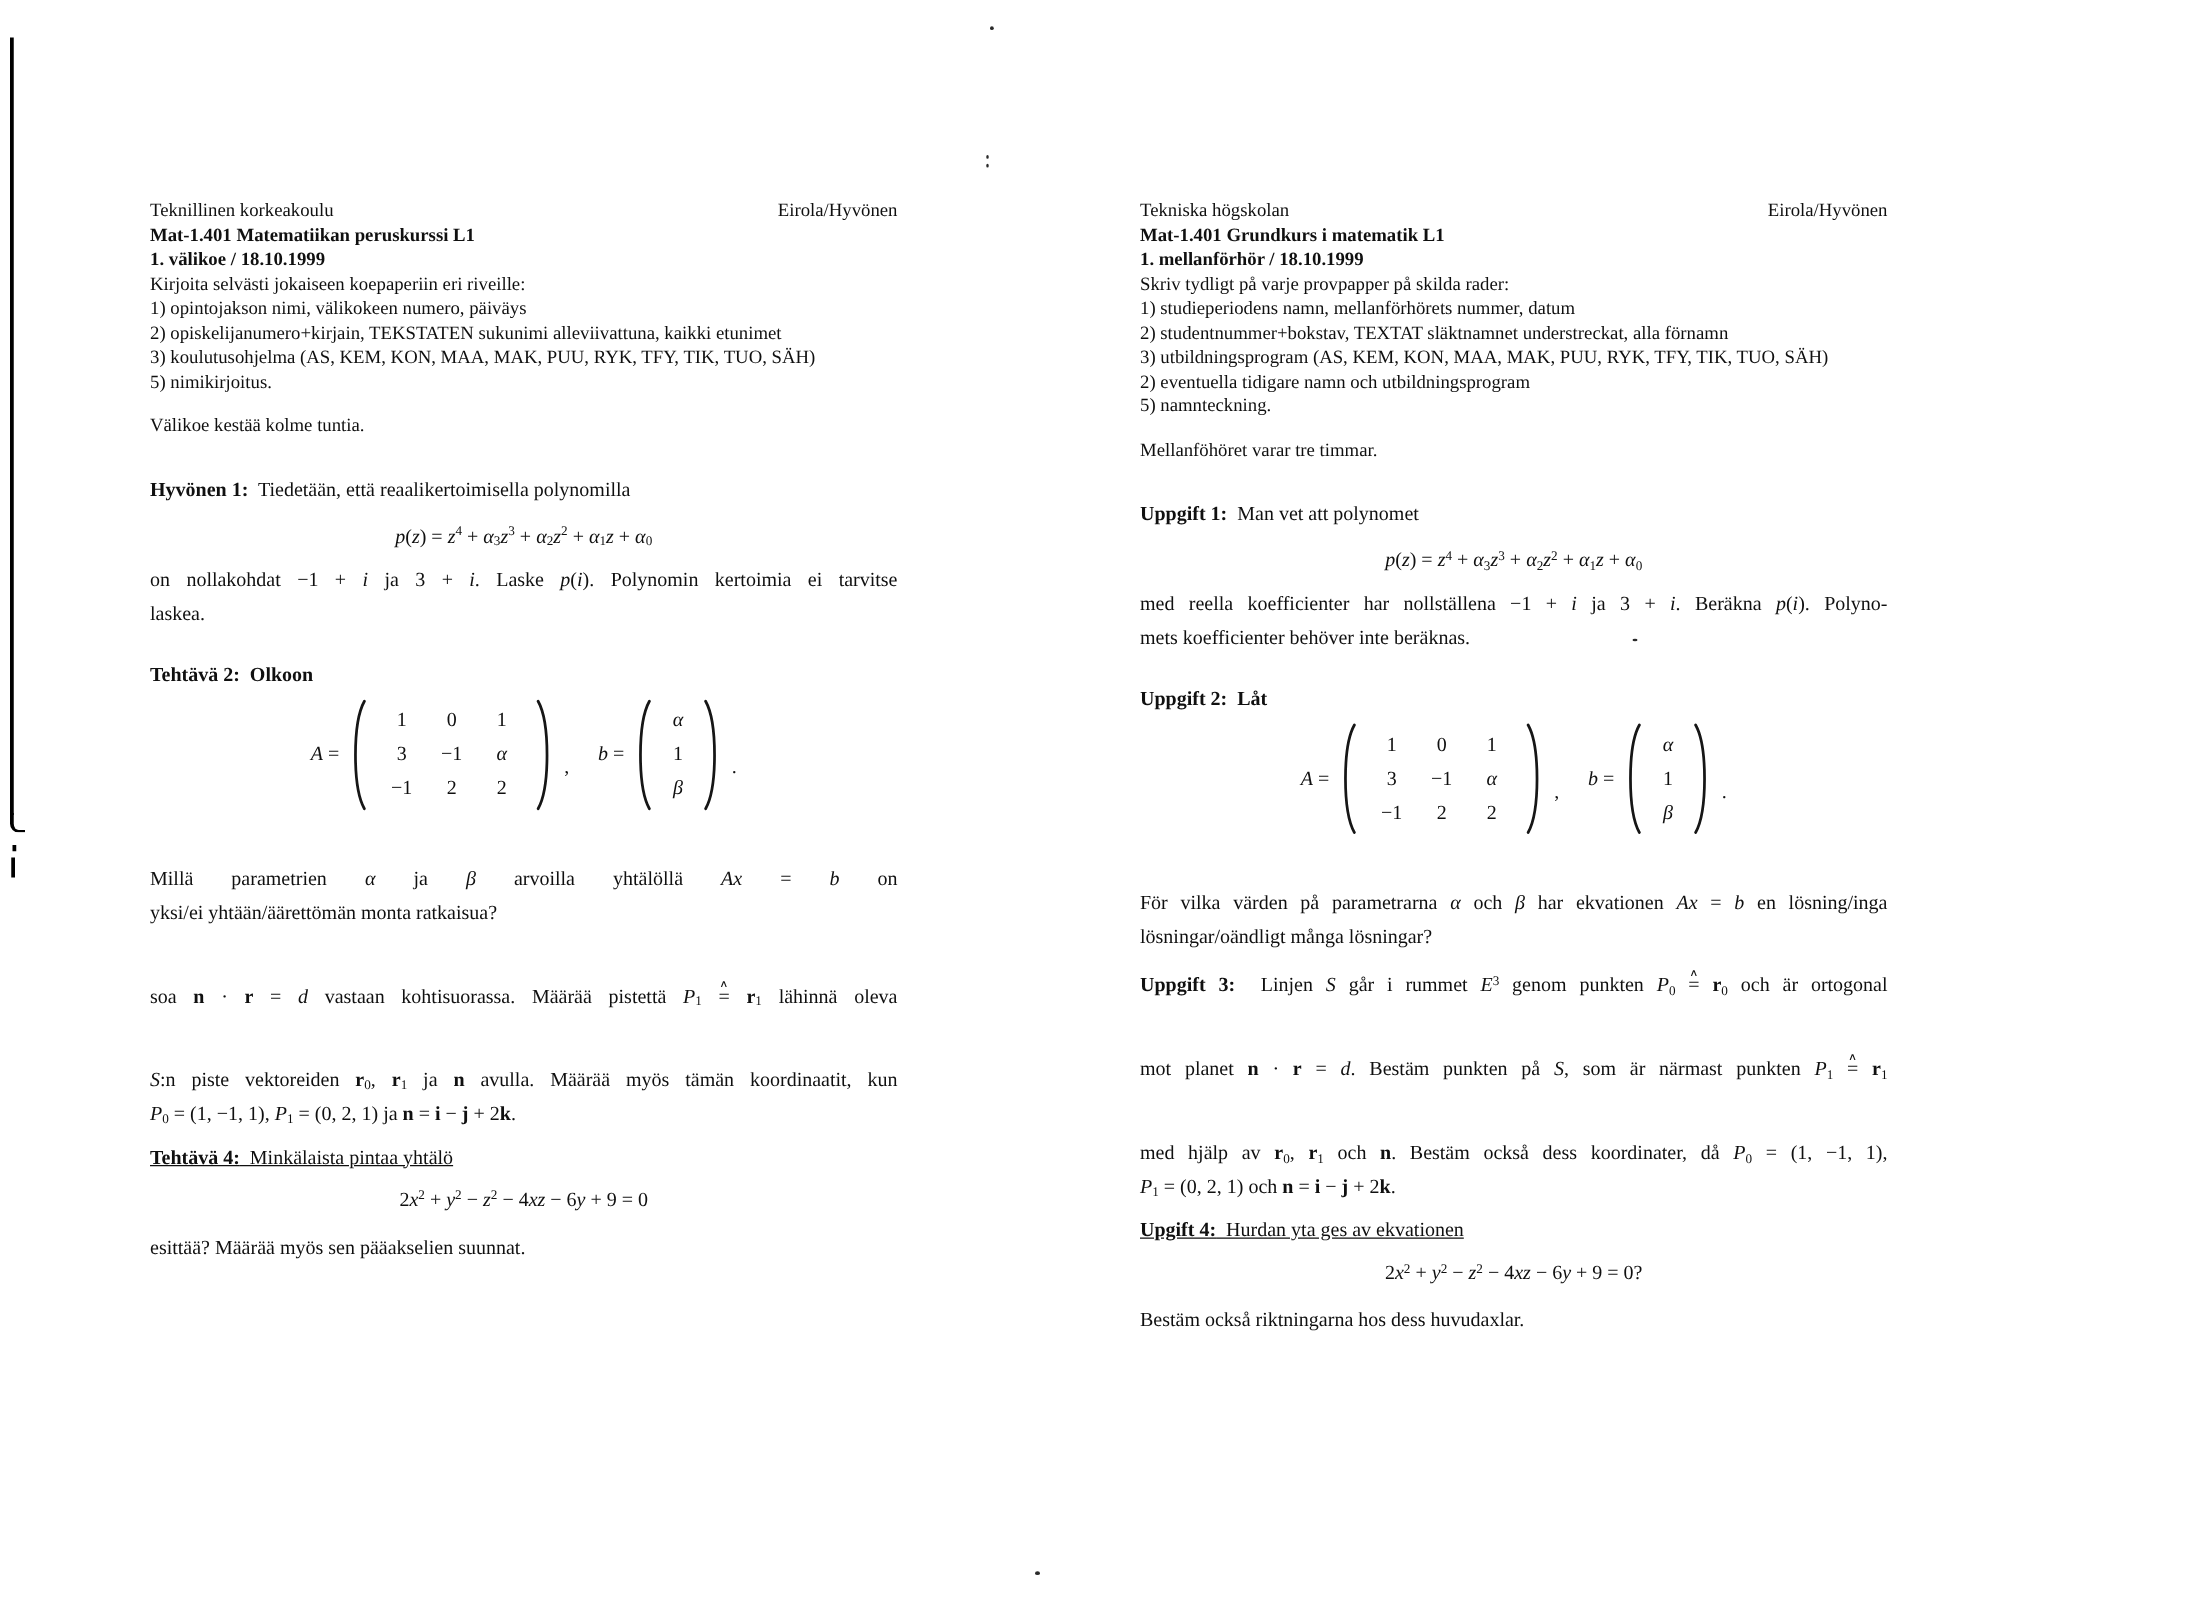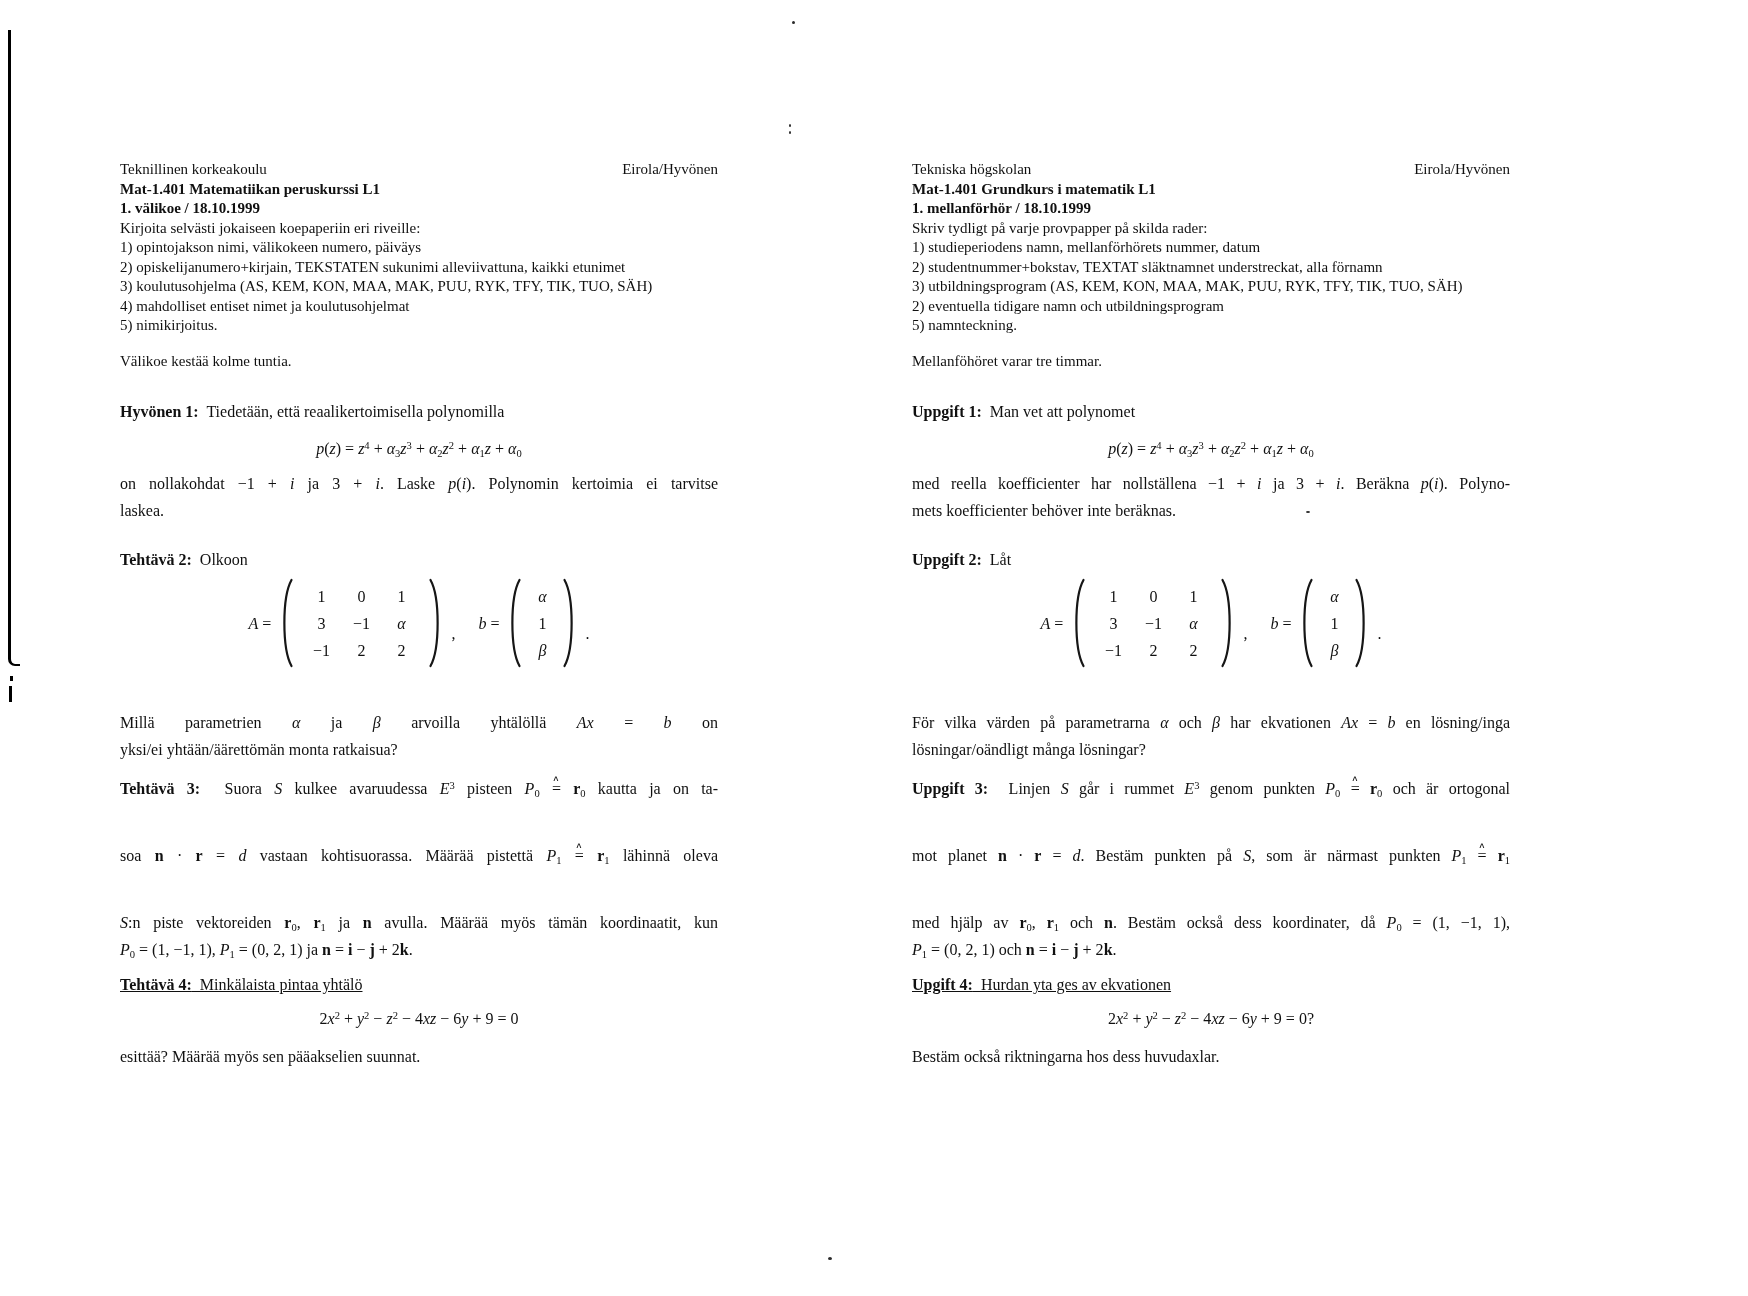--- a/index.html
+++ b/index.html
@@ -24,21 +24,21 @@
   .b{font-weight:bold;}
   .duration{font-size:15px;line-height:19.5px;margin-top:16px;}
   .prob{font-size:16px;line-height:27px;}
   .line{min-height:27px;}
   .jl{text-align:justify;text-align-last:justify;margin-top:40px;}
   .eq{text-align:center;line-height:29px;margin-top:9px;}
   .mt7{margin-top:7px;}
   .mt8{margin-top:8px;text-decoration:underline;}
   .mt10{margin-top:10px;}
   .mt12{margin-top:12px;}
-  .mt22{margin-top:22px;}
+  .mt22{margin-top:22px;font-weight:bold;}
   .mt27{margin-top:27px;}
   sup,sub{font-size:66%;line-height:0;}
   sup{vertical-align:baseline;position:relative;top:-0.48em;}
   sub{vertical-align:baseline;position:relative;top:0.26em;}
   .hateq{position:relative;display:inline-block;}
   .hateq::after{
     content:"\2227";position:absolute;left:50%;top:-0.78em;
     transform:translateX(-50%) scale(0.78,0.62);
     font-size:0.8em;font-style:normal;font-weight:normal;
     font-family:"DejaVu Sans",sans-serif;
@@ -71,21 +71,20 @@
   <section class="col col-left">
     <div class="hdr">
       <div>Teknillinen korkeakoulu</div>
       <div class="author">Eirola/Hyvönen</div>
       <div class="b">Mat-1.401 Matematiikan peruskurssi L1</div>
       <div class="b">1. välikoe / 18.10.1999</div>
       <div>Kirjoita selvästi jokaiseen koepaperiin eri riveille:</div>
       <div>1) opintojakson nimi, välikokeen numero, päiväys</div>
       <div>2) opiskelijanumero+kirjain, TEKSTATEN sukunimi alleviivattuna, kaikki etunimet</div>
       <div>3) koulutusohjelma (AS, KEM, KON, MAA, MAK, PUU, RYK, TFY, TIK, TUO, SÄH)</div>
-      <div>4) mahdolliset entiset nimet ja koulutusohjelmat</div>
       <div>5) nimikirjoitus.</div>
     </div>
     <div class="duration">Välikoe kestää kolme tuntia.</div>
 
     <div class="prob">
       <div class="line mt27"><b>Hyvönen 1:</b>&nbsp; Tiedetään, että reaalikertoimisella polynomilla</div>
       <div class="eq"><i>p</i>(<i>z</i>) = <i>z</i><sup>4</sup> + <i>α</i><sub>3</sub><i>z</i><sup>3</sup> + <i>α</i><sub>2</sub><i>z</i><sup>2</sup> + <i>α</i><sub>1</sub><i>z</i> + <i>α</i><sub>0</sub></div>
       <div class="line jl mt7">on nollakohdat −1 + <i>i</i> ja 3 + <i>i</i>. Laske <i>p</i>(<i>i</i>). Polynomin kertoimia ei tarvitse</div>
       <div class="line">laskea.</div>
 
@@ -132,21 +131,20 @@
             </span>
         </span>
         <svg class="paren" width="16" height="92" viewBox="0 0 16 92">
             <path d="M2.5 3 C 12 20, 12 72, 2.5 89" stroke="#161616" stroke-width="2.2" fill="none" stroke-linecap="round"></path>
           </svg>
         <span class="sep">.</span>
       </div>
       <div class="line jl">Millä parametrien <i>α</i> ja <i>β</i> arvoilla yhtälöllä <i>Ax</i> = <i>b</i> on</div>
       <div class="line">yksi/ei yhtään/äärettömän monta ratkaisua?</div>
 
-      <div class="line jl mt12"><b>Tehtävä 3:</b>&nbsp; Suora <i>S</i> kulkee avaruudessa <i>E</i><sup>3</sup> pisteen <i>P</i><sub>0</sub> <span class="hateq">=</span> <b>r</b><sub>0</sub> kautta ja on ta-</div>
       <div class="line jl">soa <b>n</b> · <b>r</b> = <i>d</i> vastaan kohtisuorassa. Määrää pistettä <i>P</i><sub>1</sub> <span class="hateq">=</span> <b>r</b><sub>1</sub> lähinnä oleva</div>
       <div class="line jl"><i>S</i>:n piste vektoreiden <b>r</b><sub>0</sub>, <b>r</b><sub>1</sub> ja <b>n</b> avulla. Määrää myös tämän koordinaatit, kun</div>
       <div class="line"><i>P</i><sub>0</sub> = (1, −1, 1), <i>P</i><sub>1</sub> = (0, 2, 1) ja <b>n</b> = <b>i</b> − <b>j</b> + 2<b>k</b>.</div>
 
       <div class="line mt8"><b>Tehtävä 4:</b>&nbsp; Minkälaista pintaa yhtälö</div>
       <div class="eq" style="margin-top:6px;">2<i>x</i><sup>2</sup> + <i>y</i><sup>2</sup> − <i>z</i><sup>2</sup> − 4<i>xz</i> − 6<i>y</i> + 9 = 0</div>
       <div class="line mt10">esittää? Määrää myös sen pääakselien suunnat.</div>
     </div>
   </section>
 

